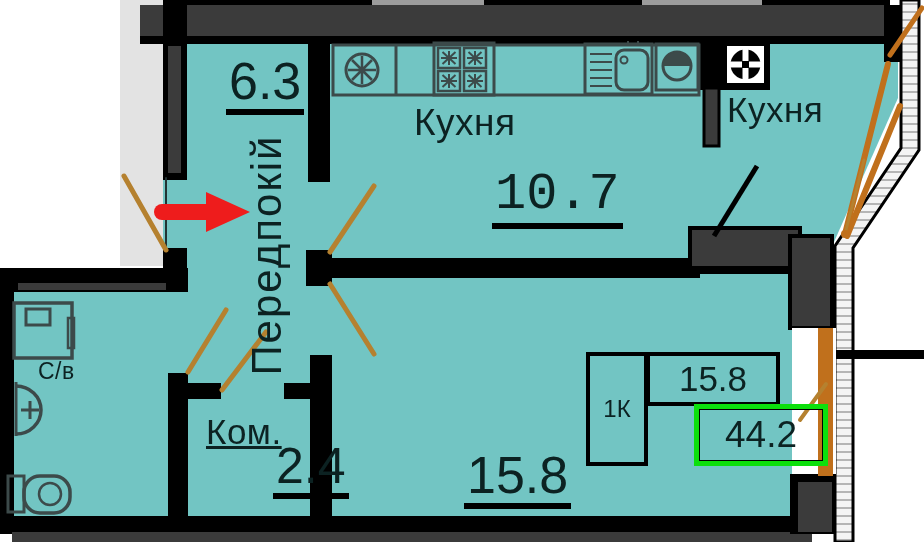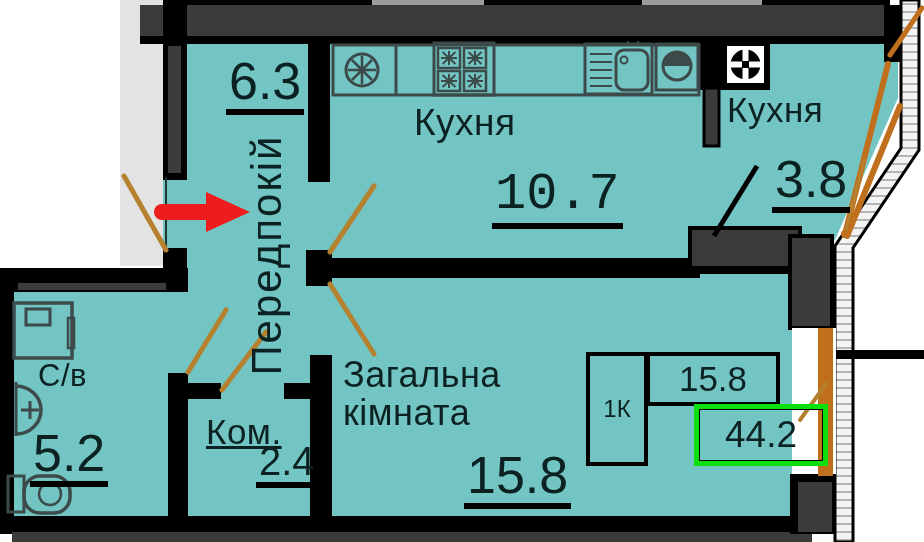--- a/index.html
+++ b/index.html
@@ -176,29 +176,26 @@
     </g>
   </svg>
 
   <div class="lbl vert">Передпокій</div>
   <div class="lbl num" style="left:226px;top:54px;">6.3</div>
 
   <div class="lbl room-name" style="left:414px;top:102px;font-size:37px;">Кухня</div>
   <div class="lbl num" style="left:492px;top:168px;font-family:Liberation Mono, monospace;">10.7</div>
 
   <div class="lbl room-name" style="left:727px;top:90px;font-size:35px;">Кухня</div>
-  <div class="lbl num" style="left:772px;top:152px;">3.8</div>
-
-  <div class="lbl room-name" style="left:38px;top:358px;font-size:31px;">С/в</div>
-  <div class="lbl num" style="left:30px;top:426px;">5.2</div>
+
+  <div class="lbl room-name" style="left:38px;top:358px;font-size:23px;">С/в</div>
 
   <div class="lbl room-name" style="left:206px;top:412px;font-size:35px;text-decoration:underline;">Ком.</div>
-  <div class="lbl num" style="left:256px;top:440px;font-size:40px;">2.4</div>
-
-  <div class="lbl room-name living-name" style="left:343px;top:356px;">Загальна кімната</div>
+  <div class="lbl num" style="left:273px;top:440px;font-size:50px;">2.4</div>
+
   <div class="lbl num" style="left:464px;top:448px;">15.8</div>
 
   <div class="tbl">
     <div class="tbl-left">1К</div>
     <div class="tbl-right">
       <div class="tbl-top">15.8</div>
       <div class="tbl-total">44.2</div>
     </div>
   </div>
 

